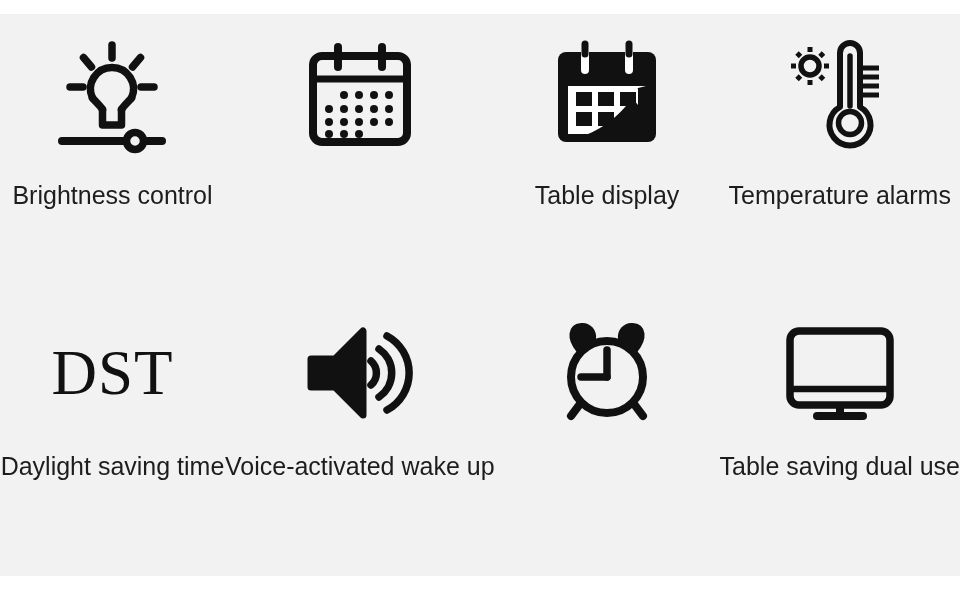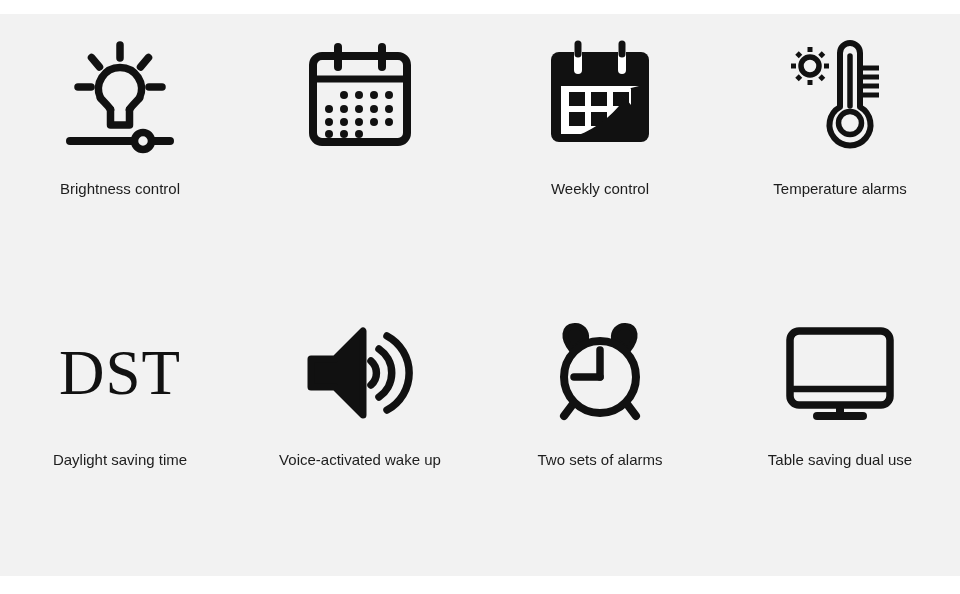--- a/index.html
+++ b/index.html
@@ -60,21 +60,21 @@
   .dst-text {
     font-family: "Liberation Serif", serif;
     font-size: 63px;
     line-height: 1;
     color: #111111;
     letter-spacing: 1px;
     font-weight: 400;
   }
   .label {
     margin-top: 26px;
-    font-size: 15px;
+    font-size: 25px;
     line-height: 1.2;
     color: #1d1d1d;
     text-align: right;
     white-space: nowrap;
     font-family: "Liberation Sans", sans-serif;
   }
   .row2 .label {
     margin-top: 22px;
   }
   .row2 .icon-box {
@@ -174,21 +174,21 @@
               <rect x="68" y="50" width="16" height="14"></rect>
               <rect x="24" y="70" width="16" height="14"></rect>
               <rect x="46" y="70" width="16" height="14"></rect>
             </g>
 
             <path d="M94 44 L94 92 L36 92 C56 84 76 66 86 46 Z" fill="#111111"></path>
             <path d="M70 47 L86 47 L86 63 C80 55 76 50 70 47 Z" fill="#ffffff"></path>
             <path d="M72 50 L84 50 L84 62 C80 56 77 52 72 50 Z" fill="#111111"></path>
           </svg>
         </div>
-        <div class="label">Weekly control</div>
+        <div class="label">Table display</div>
       </div>
 
       <div class="cell row1">
         <div class="icon-box">
           <svg width="106" height="110" viewBox="0 0 106 110" fill="none" stroke="#111111" stroke-width="6" stroke-linecap="round">
 
             <circle cx="23" cy="26" r="9" stroke-width="5.5"></circle>
             <g stroke-width="5" stroke-linecap="butt">
               <line x1="23" y1="7" x2="23" y2="12"></line>
               <line x1="23" y1="40" x2="23" y2="45"></line>
@@ -254,21 +254,20 @@
             </g>
 
             <circle cx="54" cy="57" r="36" stroke="#111111" stroke-width="8" fill="#f2f2f2"></circle>
 
             <g stroke="#111111" stroke-width="7.5" stroke-linecap="round">
               <line x1="54" y1="57" x2="54" y2="30"></line>
               <line x1="54" y1="57" x2="28" y2="57"></line>
             </g>
           </svg>
         </div>
-        <div class="label">Two sets of alarms</div>
       </div>
 
       <div class="cell row2">
         <div class="icon-box">
           <svg width="112" height="96" viewBox="0 0 112 96" fill="none" stroke="#111111" stroke-width="7.5">
             <rect x="6" y="6" width="100" height="74" rx="9" ry="9" stroke-linejoin="round"></rect>
             <line x1="7" y1="64" x2="105" y2="64" stroke-width="6.5"></line>
             <line x1="56" y1="80" x2="56" y2="89" stroke-width="8"></line>
             <line x1="33" y1="91" x2="79" y2="91" stroke-width="8" stroke-linecap="round"></line>
           </svg>

